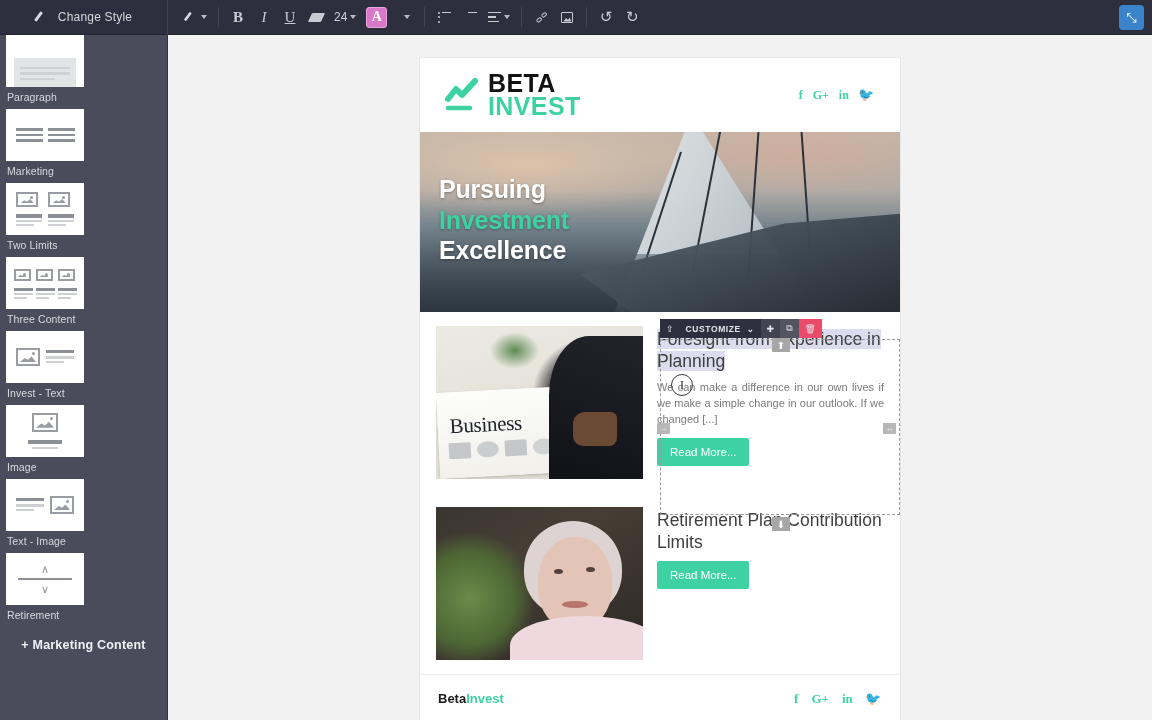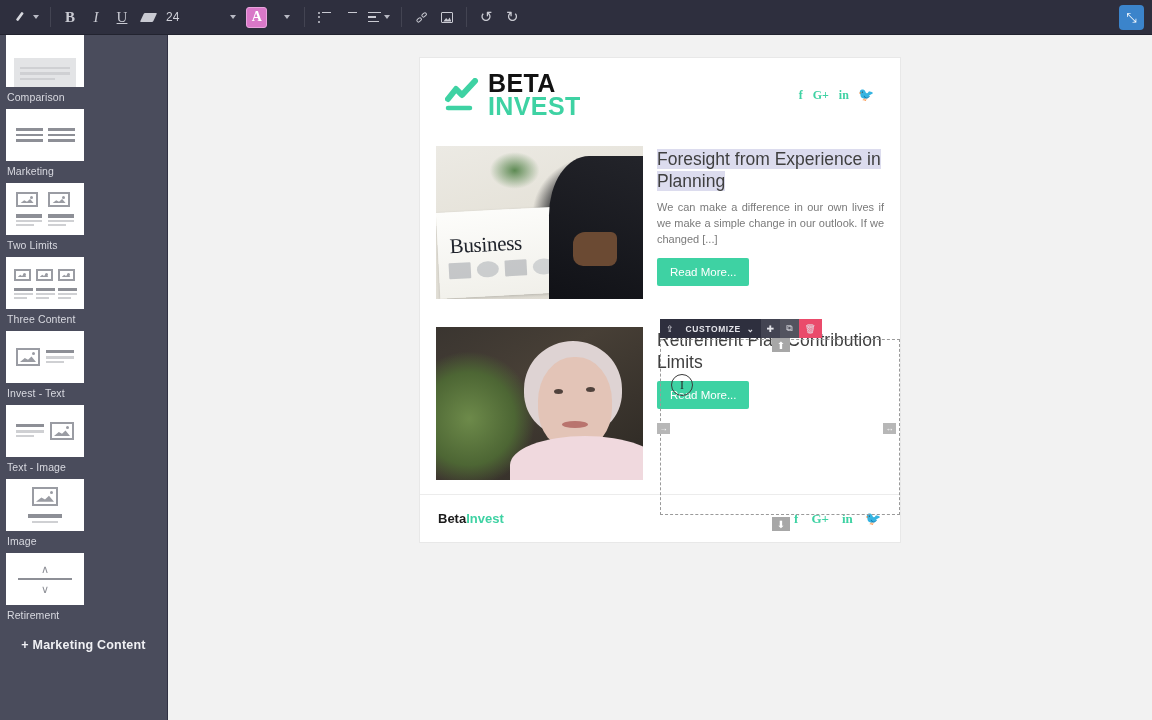--- a/index.html
+++ b/index.html
@@ -47,21 +47,21 @@
   }
   .caret {
     width: 0; height: 0; margin-left: 3px;
     border-left: 3.5px solid transparent;
     border-right: 3.5px solid transparent;
     border-top: 4px solid #b9bac4;
   }
   .b-b { font-weight: 700; font-family: "Liberation Serif", serif; font-size: 15px; }
   .b-i { font-style: italic; font-family: "Liberation Serif", serif; font-size: 15px; }
   .b-u { text-decoration: underline; font-family: "Liberation Serif", serif; font-size: 15px; }
-  #font-size-btn { font-size: 12px; color: #d0d1d9; gap: 48px; }
+  #font-size-btn { font-size: 12px; color: #d0d1d9; }
   #text-color-btn {
     background: #d978c8; color: #fff;
     width: 21px; height: 21px; border-radius: 3px;
     font-family: "Liberation Serif", serif; font-size: 14px; font-weight: 700;
     display:inline-flex; align-items:center; justify-content:center;
     border: 1px solid #e9a3dd;
   }
   .tb-divider { width:1px; height: 20px; background: #434452; margin: 0 5px; }
   .list-ic { display:inline-block; width: 13px; height: 11px; position: relative; }
   .list-ic i {
@@ -278,20 +278,24 @@
   }
   #footer-logo { font-size: 13px; font-weight: 700; }
   #f-beta { color: #1b1b1b; }
   #f-invest { color: #3ed2a3; }
   #footer-socials { display:flex; gap: 13px; color:#3ed2a3; font-size: 13px; }
 </style>
 </head>
 <body>
 
 <div id="toolbar">
+  <div id="style-zone">
+    <span class="brush-ic"></span>
+    <span id="change-style-label">Change Style</span>
+  </div>
 
   <div id="fmt-zone">
     <span class="tb">
       <span class="brush-ic" style="transform:scale(.9)"></span>
       <i class="caret"></i>
     </span>
     <span class="tb-divider"></span>
     <span class="tb b-b">B</span>
     <span class="tb b-i">I</span>
     <span class="tb b-u">U</span>
@@ -369,21 +373,21 @@
     <div class="blk-grid">
 
       <div class="blk">
         <div class="blk-thumb" style="align-items:flex-end">
           <div style="width:62px;height:30px;background:#e3e4e6;padding:6px 6px;margin-bottom:-1px;">
             <span class="ln" style="height:2.4px;margin:3px 0"></span>
             <span class="ln" style="height:2.4px;margin:3px 0"></span>
             <span class="ln" style="height:2.4px;margin:3px 0;width:70%"></span>
           </div>
         </div>
-        <div class="blk-label">Comparison</div>
+        <div class="blk-label">Paragraph</div>
       </div>
 
       <div class="blk">
         <div class="blk-thumb">
           <div style="display:flex;gap:5px">
             <div style="width:27px">
               <span class="ln d" style="height:2.6px;margin:3px 0"></span>
               <span class="ln d" style="height:2.6px;margin:3px 0"></span>
               <span class="ln d" style="height:2.6px;margin:3px 0"></span>
             </div>
@@ -452,41 +456,41 @@
               <span class="ln" style="height:2.2px;margin:2px 0"></span>
               <span class="ln" style="height:2.2px;width:65%"></span>
             </div>
           </div>
         </div>
         <div class="blk-label">Invest - Text</div>
       </div>
 
       <div class="blk">
         <div class="blk-thumb">
+          <div style="width:34px;text-align:center">
+            <span class="imgph" style="width:26px;height:19px"></span>
+            <span class="ln d" style="height:4px;margin:4px 0 3px"></span>
+            <span class="ln" style="height:2.4px;margin:0 auto;width:78%"></span>
+          </div>
+        </div>
+        <div class="blk-label">Image</div>
+      </div>
+
+      <div class="blk">
+        <div class="blk-thumb">
           <div style="display:flex;gap:6px;align-items:flex-start">
             <div style="width:28px;padding-top:2px">
               <span class="ln d" style="height:3.4px;margin-bottom:3px"></span>
               <span class="ln" style="height:2.2px;margin:2px 0"></span>
               <span class="ln" style="height:2.2px;width:65%"></span>
             </div>
             <span class="imgph" style="width:24px;height:18px"></span>
           </div>
         </div>
         <div class="blk-label">Text - Image</div>
-      </div>
-
-      <div class="blk">
-        <div class="blk-thumb">
-          <div style="width:34px;text-align:center">
-            <span class="imgph" style="width:26px;height:19px"></span>
-            <span class="ln d" style="height:4px;margin:4px 0 3px"></span>
-            <span class="ln" style="height:2.4px;margin:0 auto;width:78%"></span>
-          </div>
-        </div>
-        <div class="blk-label">Image</div>
       </div>
 
       <div class="blk">
         <div class="blk-thumb">
           <div style="width:54px;text-align:center;color:#8d8f96;font-size:11px;line-height:1.1">
             <span>∧</span>
             <span class="ln d" style="height:1.4px;margin:3px 0"></span>
             <span>∨</span>
           </div>
         </div>
@@ -520,20 +524,35 @@
         </div>
       </div>
       <div class="socials">
         <span class="soc">f</span>
         <span class="soc">G+</span>
         <span class="soc">in</span>
         <span class="soc" style="font-size:13px">🐦</span>
       </div>
     </div>
 
+    <div id="hero">
+      <div id="hero-sky"></div>
+      <div id="hero-sail"></div>
+      <div class="rig" style="left:300px;top:-5px;height:150px;transform:rotate(11deg)"></div>
+      <div class="rig" style="left:338px;top:-8px;height:160px;transform:rotate(4deg)"></div>
+      <div class="rig" style="left:380px;top:-8px;height:150px;transform:rotate(-4deg)"></div>
+      <div class="rig" style="left:260px;top:20px;height:130px;transform:rotate(18deg)"></div>
+      <div id="hero-water"></div>
+      <div id="hero-boat"></div>
+      <div id="hero-text">
+        <div>Pursuing</div>
+        <div id="hero-line2">Investment</div>
+        <div>Excellence</div>
+      </div>
+    </div>
 
     <div class="article">
       <div class="art-img" style="background:
              radial-gradient(ellipse 45% 55% at 78% 45%, #2a2b30 0%, #1d1e22 45%, rgba(0,0,0,0) 70%),
              radial-gradient(ellipse 16% 16% at 38% 16%, #5d8a53 0%, rgba(0,0,0,0) 75%),
              linear-gradient(165deg, #eceae4 0%, #e6e3da 40%, #dcd9d0 100%);
              position:relative;">
         <div style="position:absolute;left:2px;bottom:4px;width:150px;height:86px;background:linear-gradient(175deg,#fdfdfb,#f0efe9);transform:rotate(-3deg);box-shadow:0 1px 3px rgba(0,0,0,.18)">
           <div style="font-family:'Liberation Serif',serif;font-size:21px;color:#20242c;padding:22px 0 0 12px;letter-spacing:-.3px">Business</div>
           <div style="padding:4px 10px;display:flex;gap:6px;opacity:.45">

